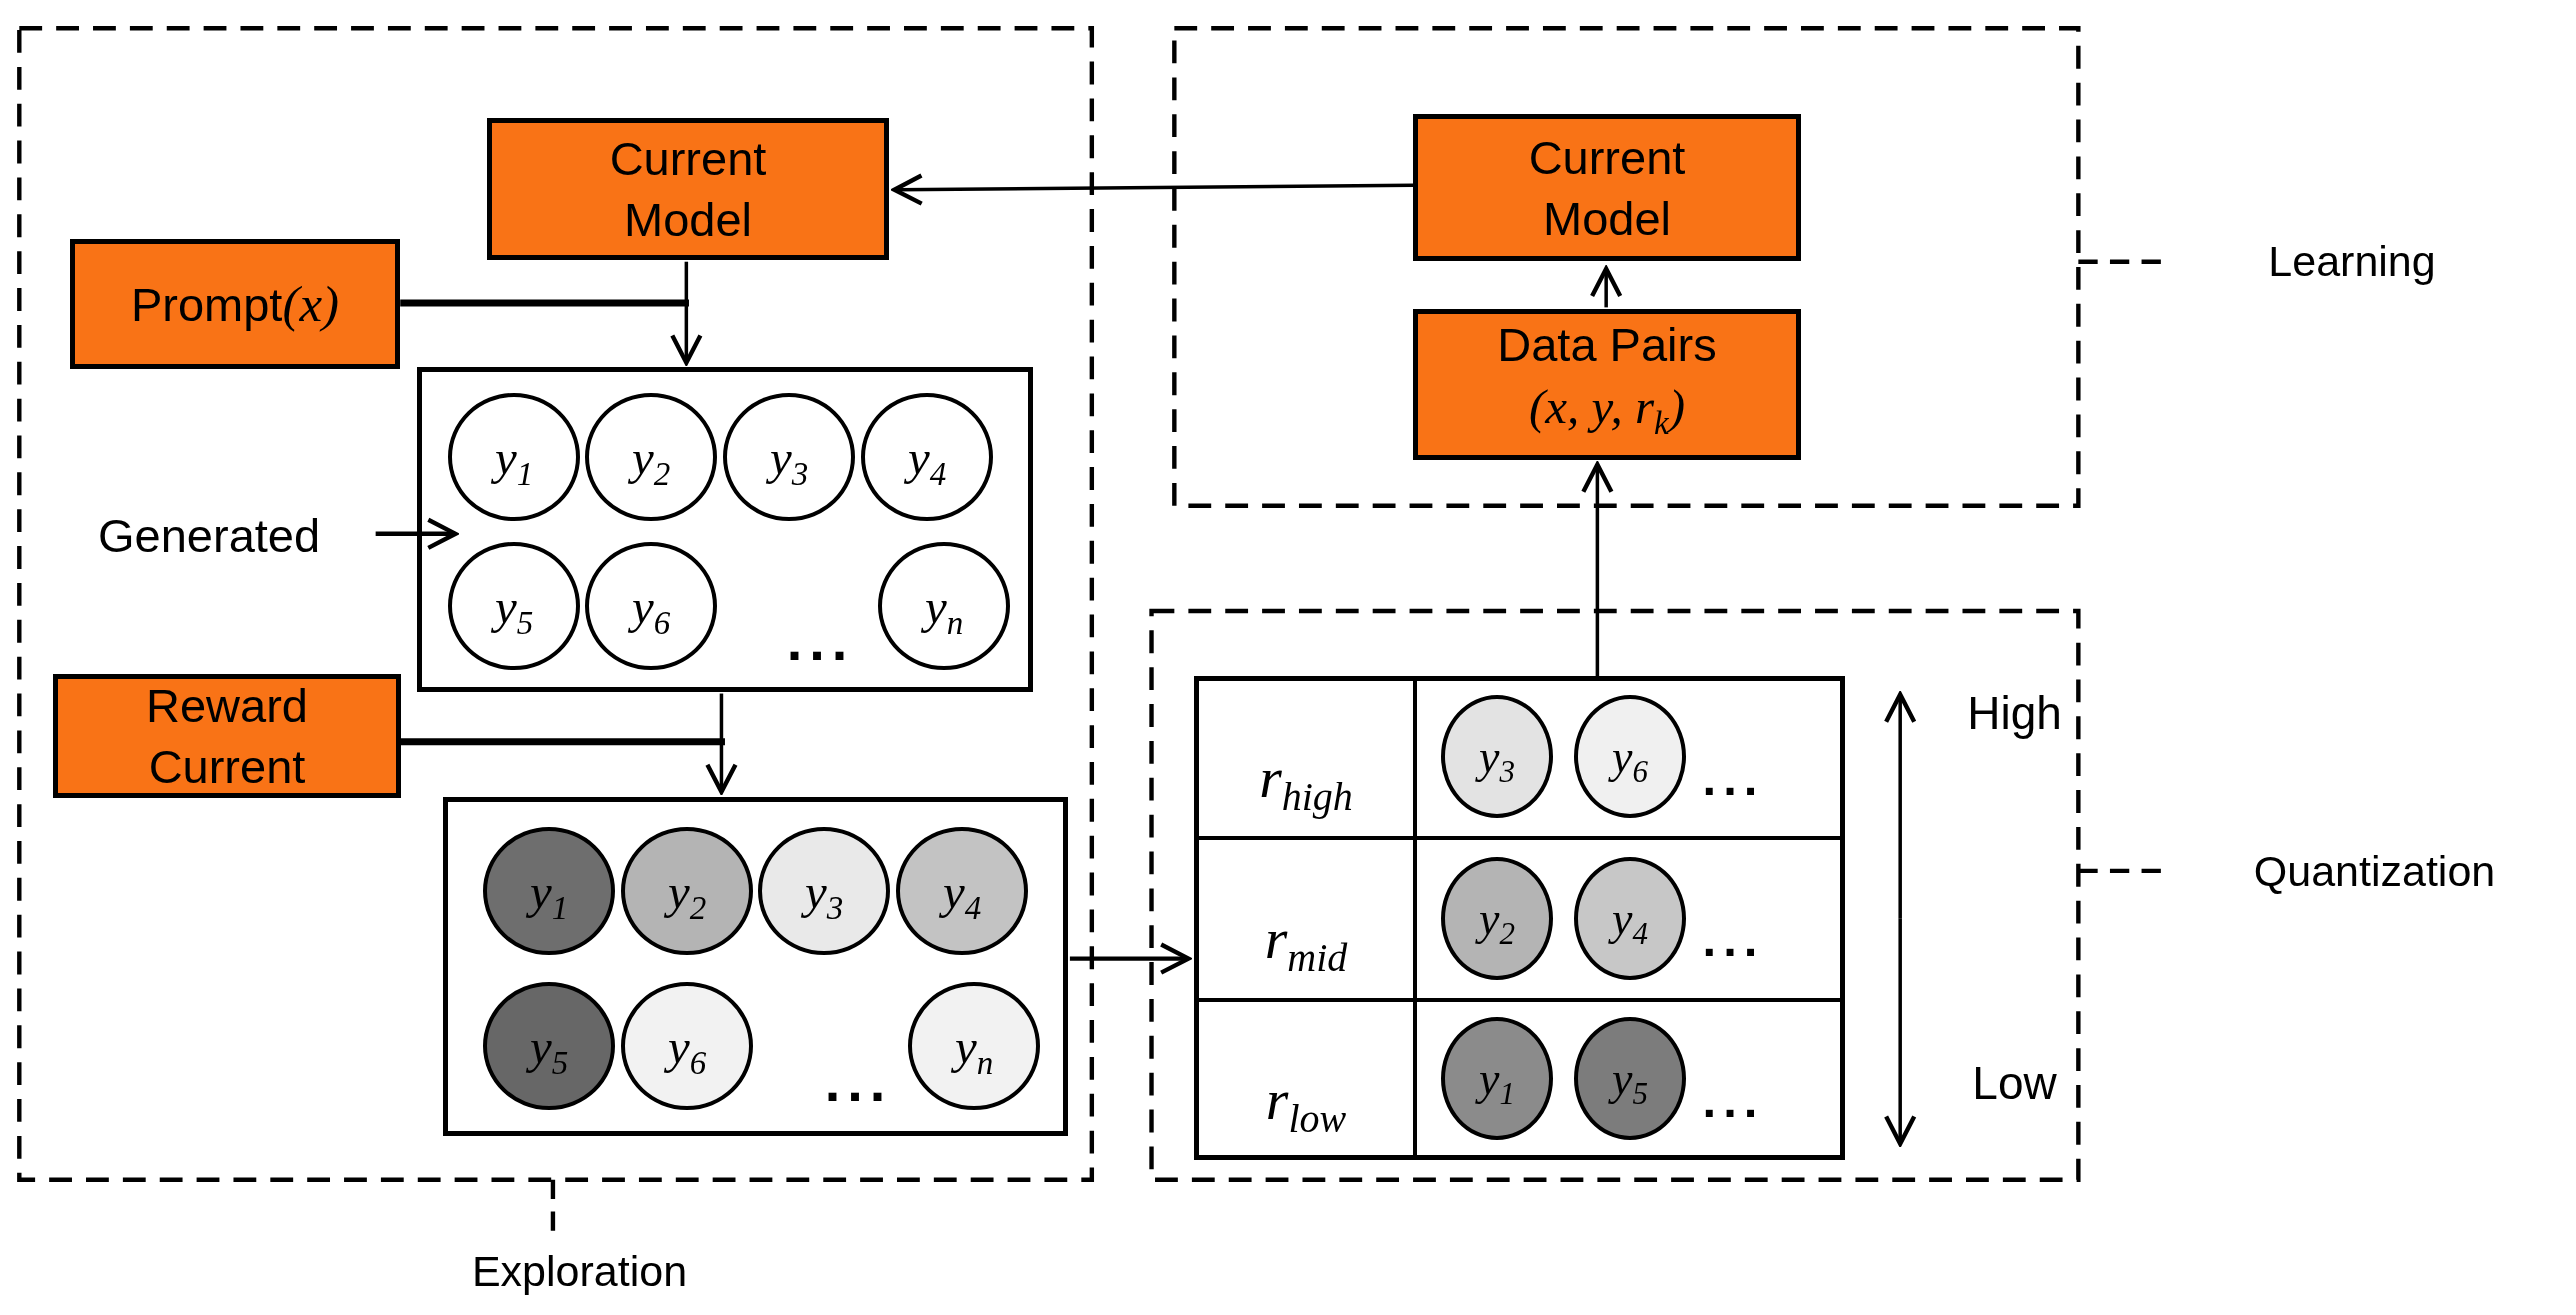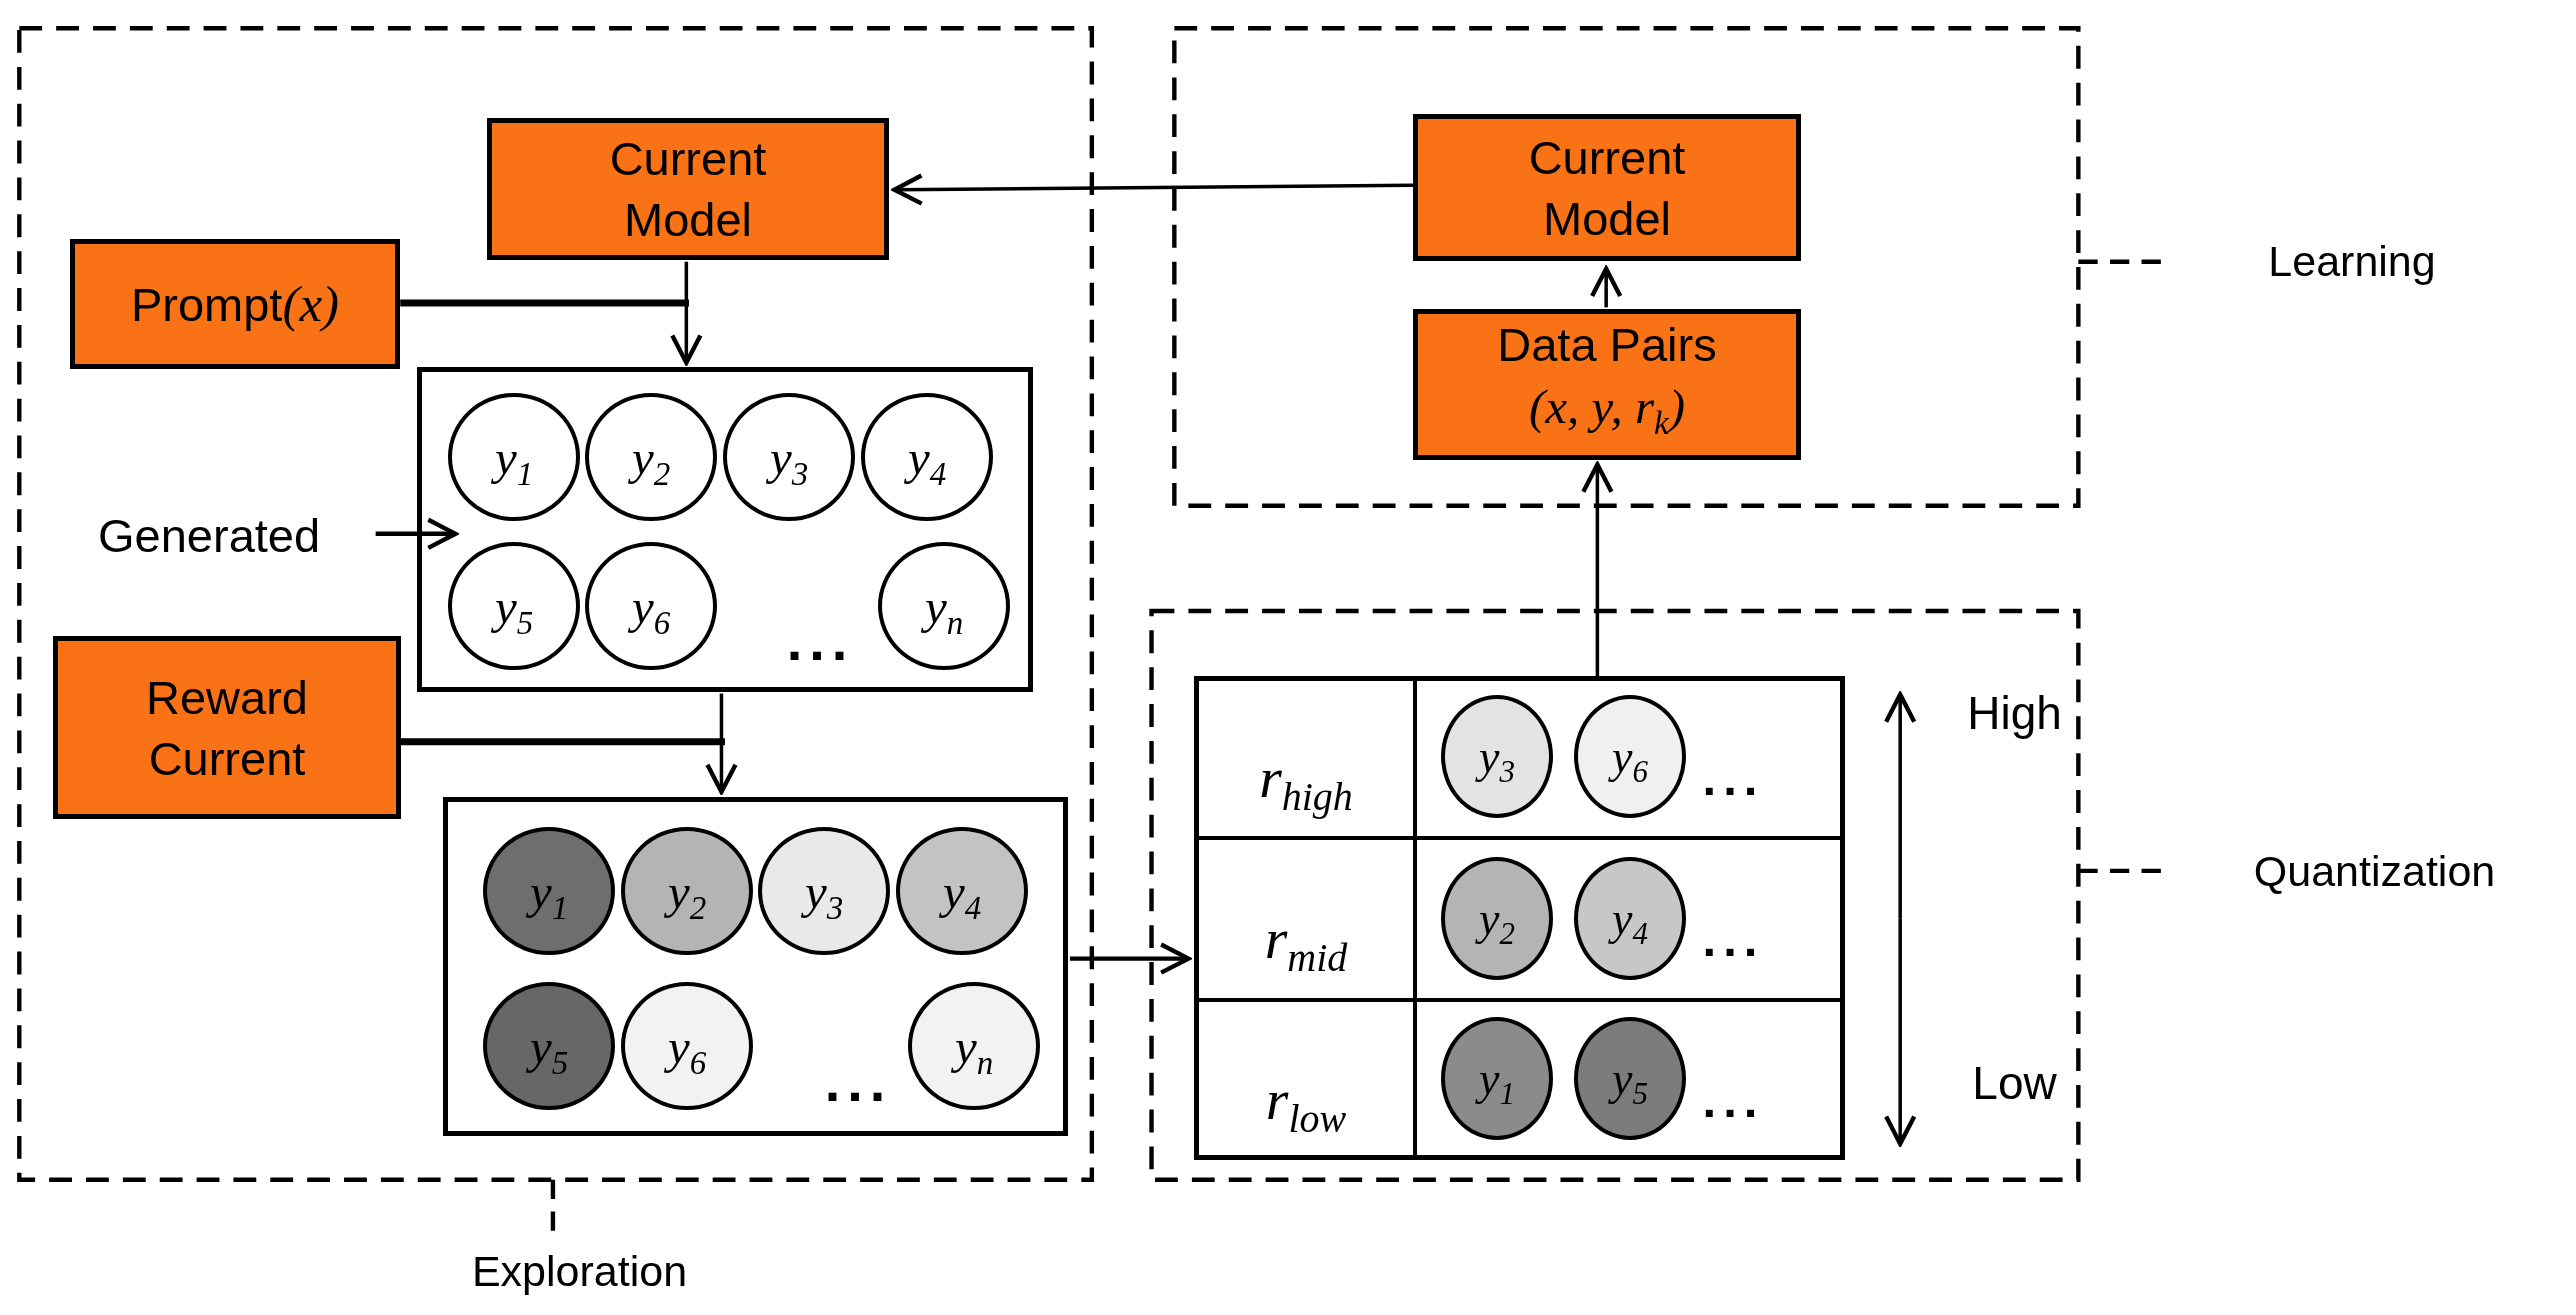--- a/index.html
+++ b/index.html
@@ -114,21 +114,21 @@
 <div class="sbox" style="left:1413px;top:309px;width:388px;height:151px;">
   <span class="node-line">Data Pairs</span>
   <span class="math formula"><span>(x, y, r</span><sub>k</sub><span>)</span></span>
 </div>
 
 <div class="sbox" style="left:70px;top:239px;width:330px;height:130px;flex-direction:row;">
   <span class="node-line">Prompt </span>
   <span class="math" style="font-size:51px;">(x)</span>
 </div>
 
-<div class="sbox" style="left:53px;top:636px;width:348px;height:183px;">
+<div class="sbox" style="left:53px;top:674px;width:348px;height:124px;">
   <span class="node-line">Reward</span>
   <span class="node-line">Current</span>
 </div>
 
 <div class="tlabel" style="left:98px;top:474px;width:298px;height:123px;justify-content:flex-start;">
   <span>
     <span class="gr-label">Generated</span>
   </span>
 </div>
 

